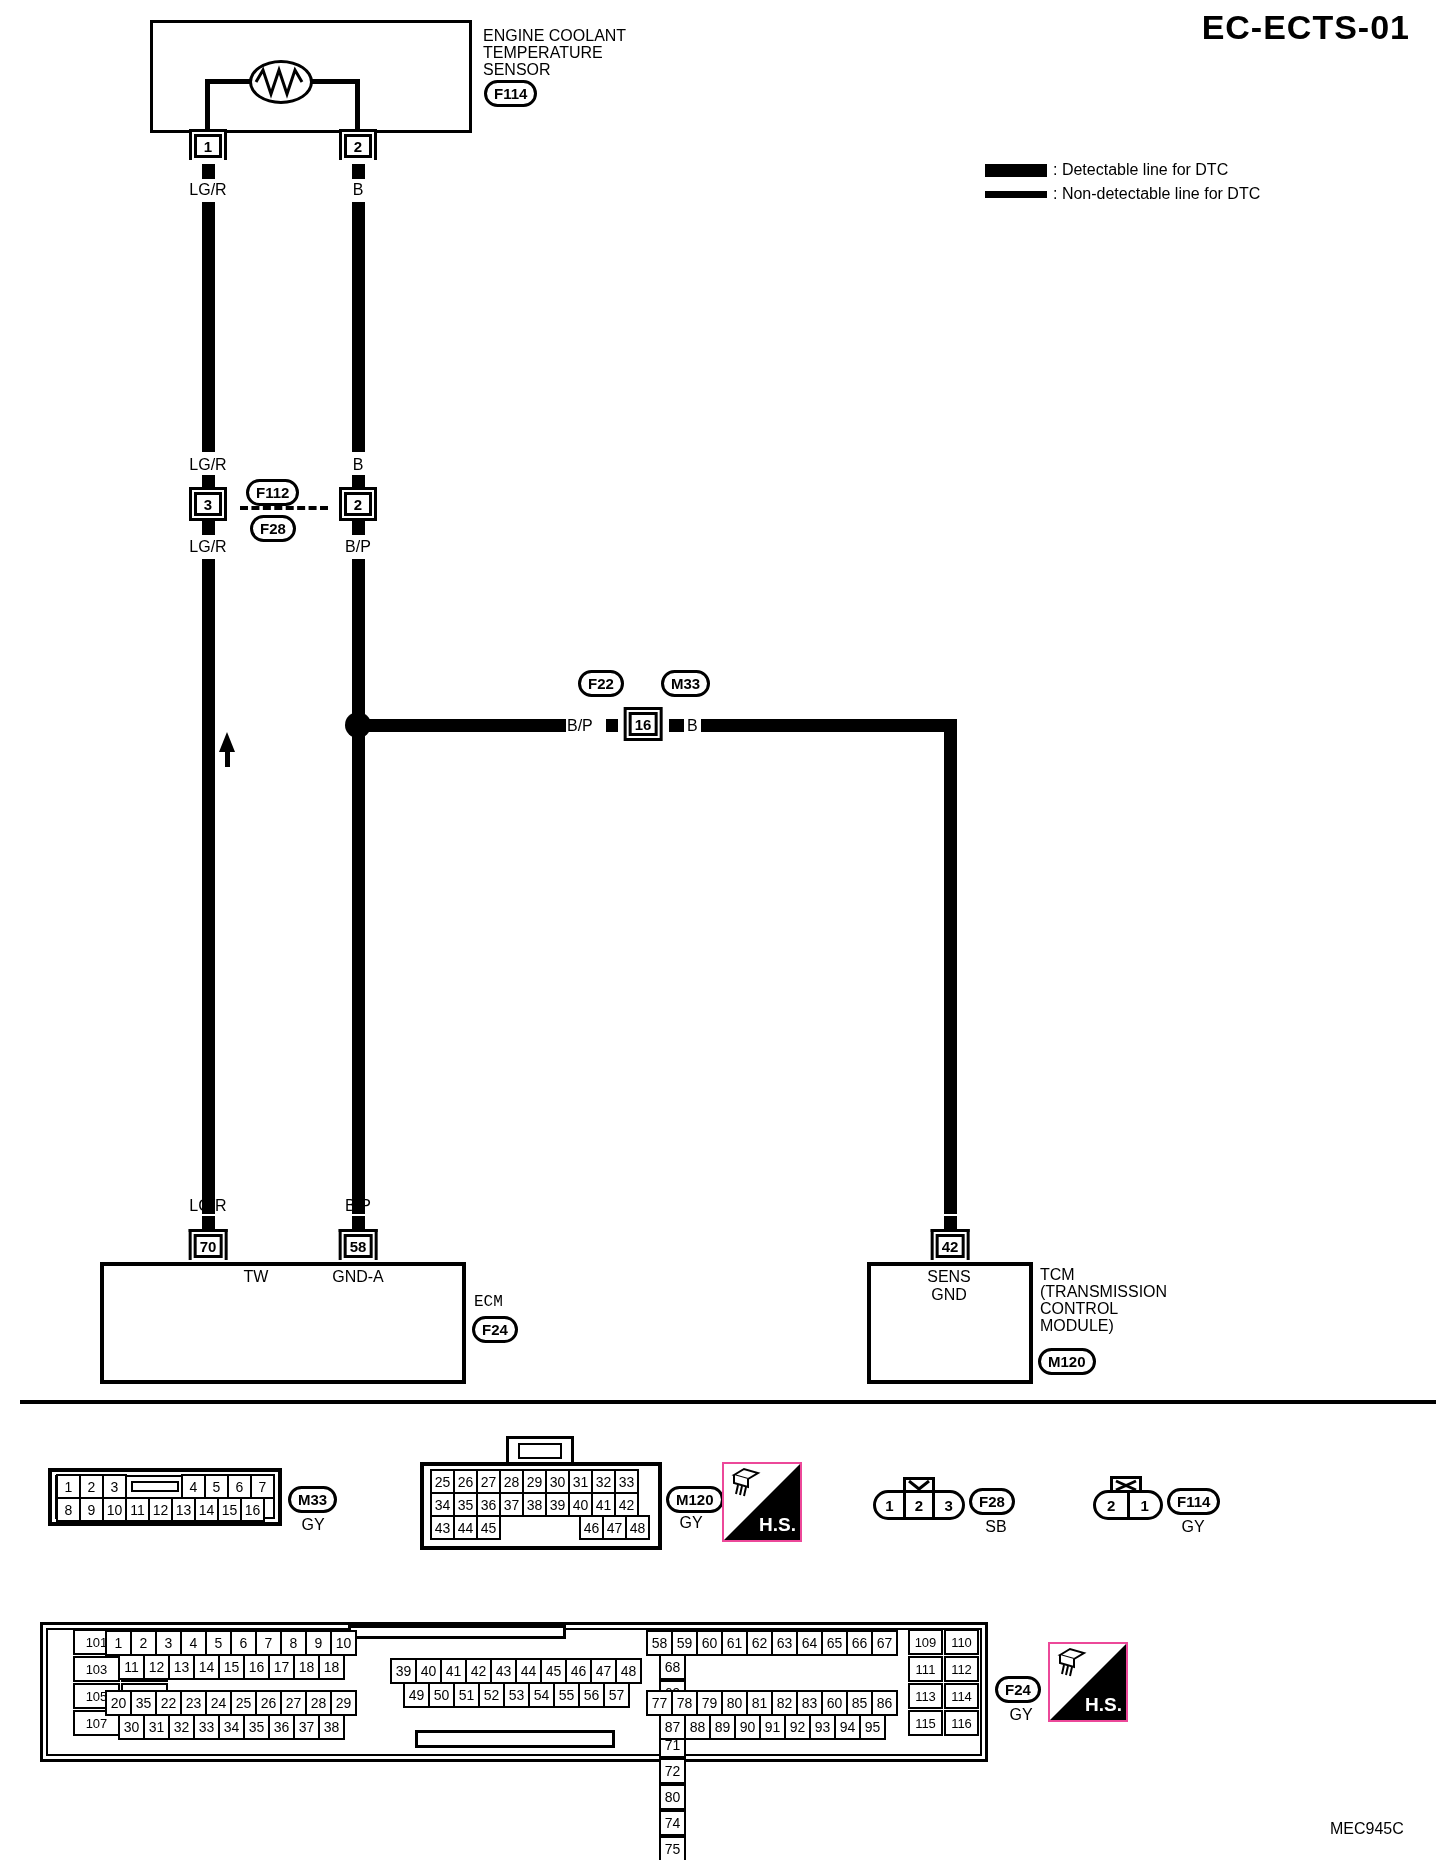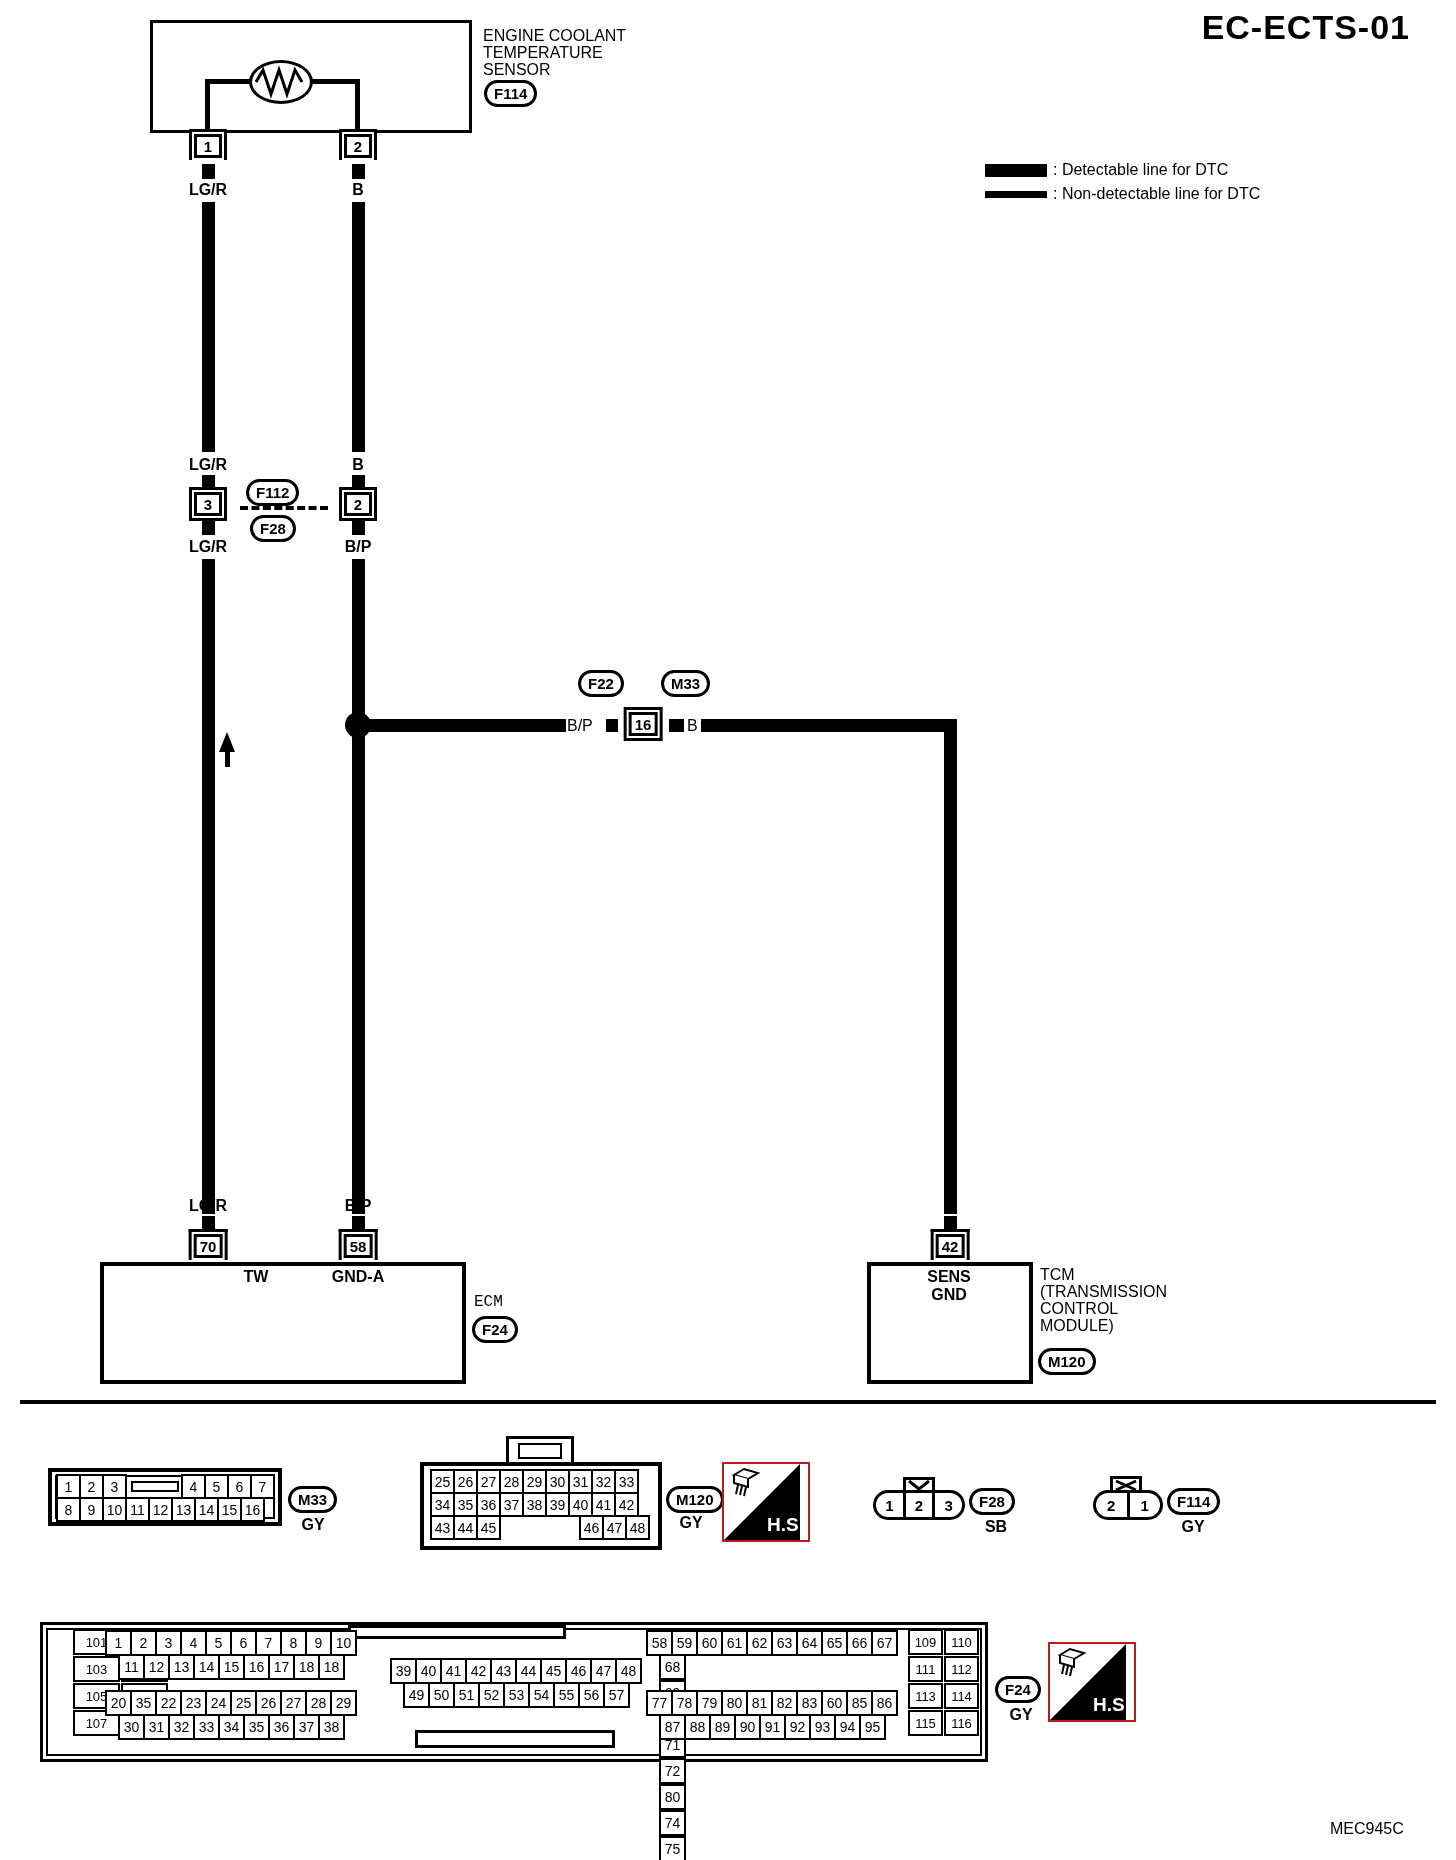--- a/index.html
+++ b/index.html
@@ -1,21 +1,21 @@
 <!DOCTYPE html>
 <html><head>
 <meta charset="utf-8">
 <style>
   * { box-sizing: border-box; margin: 0; padding: 0; }
   html,body { background:#fff; }
   .canvas { position:relative; width:1456px; height:1860px; background:#fff;
             font-family:"Liberation Sans", sans-serif; color:#000; overflow:hidden; }
   .wire { position:absolute; background:#000; }
   .lbl  { position:absolute; font-size:16px; line-height:1.07; white-space:nowrap; }
-  .cx   { transform:translateX(-50%);font-weight:bold; }
+  .cx   { transform:translateX(-50%); }
   .title{ position:absolute; font-weight:bold; font-size:34px; letter-spacing:1px; }
   .box  { position:absolute; border:3px solid #000; background:#fff; }
   .box4 { position:absolute; border:4px solid #000; background:#fff; }
   .oval { position:absolute; border:3px solid #000; border-radius:16px; background:#fff;
           font-weight:bold; font-size:15px; line-height:21px; padding:0 7px; white-space:nowrap; }
   .term { position:absolute; transform:translateX(-50%); }
   .term-o { border:3px solid #000; padding:2px; background:#fff; }
   .term-o.ob { border-bottom:0; }
   .term-i { border:3px solid #000; min-width:28px; height:24px; display:flex; align-items:center;
             justify-content:center; font-size:15px; font-weight:bold; padding:0 3px; background:#fff; }
@@ -31,21 +31,21 @@
   .pin { border:2px solid #000; width:27px; height:26px; display:flex; align-items:center;
          justify-content:center; font-size:14px; background:#fff; flex:none; }
   .pin-row .pin { margin-right:-2px; }
   .pin-s { width:25px; height:25px; }
   .pin-3 { width:47px; height:26px; font-size:13px; }
   .pin-r { width:35px; height:26px; font-size:13px; }
   .grid2 { position:absolute; display:grid; grid-template-columns:repeat(2,auto); gap:1px; }
   .slot { position:absolute; border:3px solid #000; background:#fff; }
   .slot2 { position:absolute; border:2px solid #000; background:#fff; }
   .inner-frame { position:absolute; inset:3px; border:2px solid #000; pointer-events:none; }
-  .hs { position:absolute; width:88px; height:80px; border:2px solid #b91c1c; background:#fff; overflow:hidden;text-align:center; }
+  .hs { position:absolute; width:80px; height:80px; border:2px solid #ec4899; background:#fff; overflow:hidden;text-align:center; }
   .hs-tri { position:absolute; left:0; top:0; width:0; height:0;
             border-left:76px solid transparent; border-bottom:76px solid #000; }
   .hs-txt { position:absolute; right:4px; bottom:4px; color:#fff; font-weight:bold; font-size:19px; }
   .hs-glyph { position:absolute; left:3px; top:2px; }
   .pill { position:absolute; border:3px solid #000; border-radius:16px; background:#fff; display:flex; overflow:hidden; }
   .pill span { flex:1; display:flex; align-items:center; justify-content:center;
                font-size:15px; font-weight:bold; padding:0 8px; }
   .pill span:not(:last-child) { border-right:3px solid #000; }
   .notch { position:absolute; border:3px solid #000; border-bottom:0; background:#fff;
            display:flex; align-items:flex-start; justify-content:center; }

